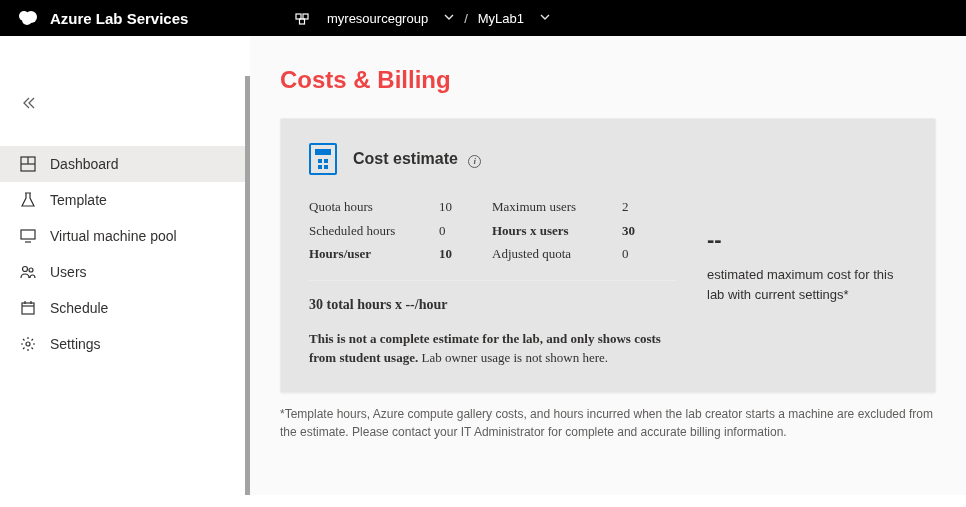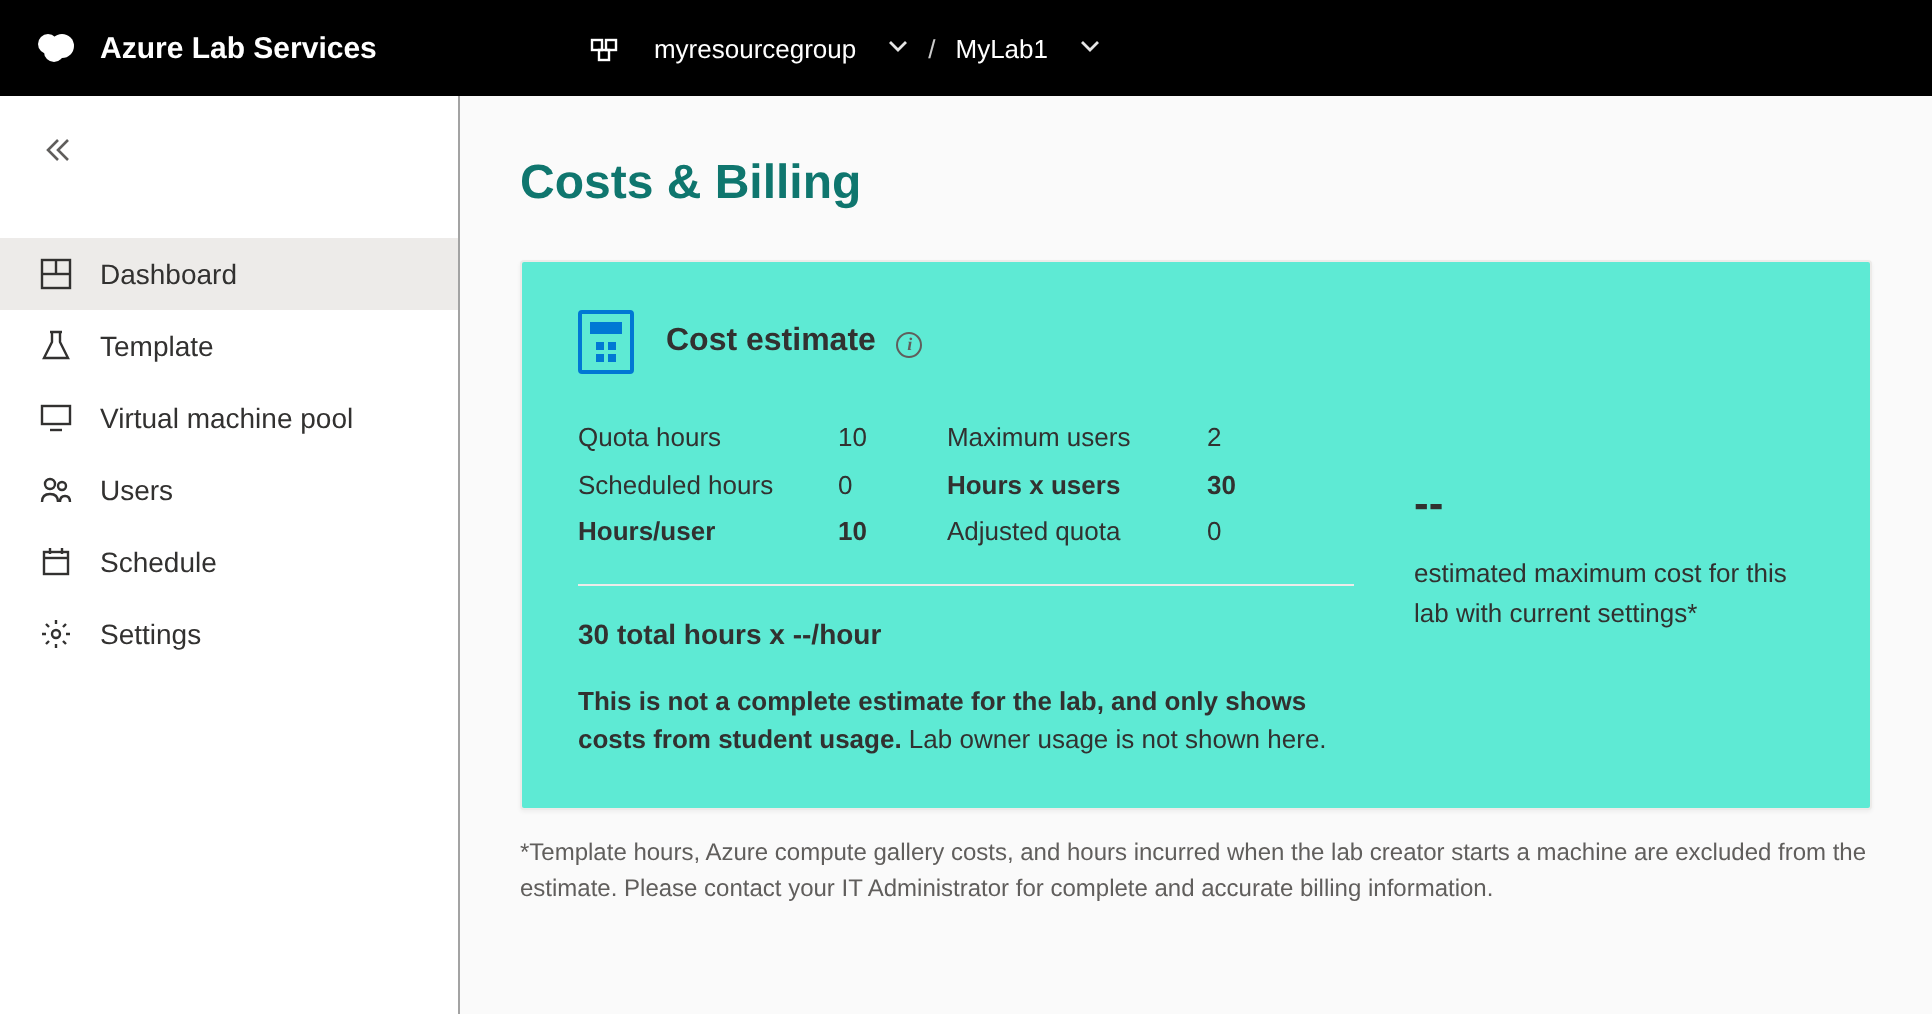--- a/index.html
+++ b/index.html
@@ -1,50 +1,50 @@
 <!DOCTYPE html>
 <html><head>
   <meta charset="utf-8">
   <style>
     * { margin: 0; padding: 0; box-sizing: border-box; }
     body { font-family: "Segoe UI", -apple-system, sans-serif; font-size: 13px; color: #323130; background: #fff; width: 966px; height: 507px; overflow: hidden; }
     
-    .top-bar { height: 48px; background: #000; color: #fff; display: flex; align-items: center; padding: 0 16px; }
+    .top-bar { height: 36px; background: #000; color: #fff; display: flex; align-items: center; padding: 0 16px; }
     .logo-section { display: flex; align-items: center; gap: 10px; }
     .logo-icon { width: 24px; height: 24px; }
     .logo-text { font-size: 15px; font-weight: 600; }
     .breadcrumb { display: flex; align-items: center; gap: 10px; margin-left: auto; margin-right: 400px; }
     .breadcrumb-link { display: flex; align-items: center; gap: 16px; cursor: pointer; }
     .rg-icon { width: 16px; height: 16px; }
     .chevron { font-size: 10px; opacity: 0.9; }
     .breadcrumb-sep { opacity: 0.8; }
     
     .main-area { display: flex; height: calc(100% - 48px); }
     
-    .sidebar { width: 230px; border-right: 1px solid #a3a3a3; padding-top: 8px; position: relative; }
+    .sidebar { width: 250px; border-right: 5px solid #a3a3a3; padding-top: 8px; position: relative; margin-top: 40px; }
     .collapse-btn { padding: 12px 20px; cursor: pointer; font-size: 16px; color: #605e5c; }
     .sidebar-items { margin-top: 20px; }
     .sidebar-item { display: flex; align-items: center; gap: 14px; padding: 10px 20px; cursor: pointer; font-size: 14px; color: #323130; }
     .sidebar-item.active { background: #edebe9; font-weight: 400; }
     .sidebar-item .nav-icon { width: 16px; height: 16px; display: inline-flex; align-items: center; justify-content: center; flex-shrink: 0; }
     
     .content { flex: 1; padding: 30px 30px; background: #fafafa; }
-    .page-title { font-size: 24px; font-weight: 600; color: #0f766e; margin-bottom: 24px; }
-    
-    .card { background: #5eead4; border: 1px solid #edebe9; border-radius: 2px; padding: 24px 28px; box-shadow: 0 1px 2px rgba(0,0,0,0.05); }
+    .page-title { font-size: 24px; font-weight: 600; color: #ef4444; margin-bottom: 24px; }
+    
+    .card { background: #e5e5e5; border: 1px solid #edebe9; border-radius: 2px; padding: 24px 28px; box-shadow: 0 1px 2px rgba(0,0,0,0.05); }
     .card-header { display: flex; align-items: center; gap: 16px; margin-bottom: 22px; }
     .calc-icon { width: 28px; height: 32px; border: 2px solid #0078d4; border-radius: 2px; display: flex; flex-direction: column; align-items: center; justify-content: space-around; padding: 2px 0; }
     .calc-screen { width: 16px; height: 6px; background: #0078d4; }
     .calc-buttons { display: grid; grid-template-columns: 1fr 1fr; gap: 2px; }
     .calc-dot { width: 4px; height: 4px; background: #0078d4; }
     .card-title { font-size: 16px; font-weight: 600; }
     .info-icon { width: 13px; height: 13px; border: 1px solid #605e5c; border-radius: 50%; display: inline-flex; align-items: center; justify-content: center; font-size: 9px; font-style: italic; font-family: Georgia, serif; color: #605e5c; margin-left: 6px; line-height: 13px; }
     
     .card-body { display: flex; gap: 30px; }
-    .stats-section { flex: 1; }
+    .stats-section { flex: 1; font-family: Liberation Serif, serif; }
     .stats-grid { display: flex; gap: 40px; margin-bottom: 16px; }
     .stats-col { display: flex; flex-direction: column; gap: 4px; }
     .stat-row { display: flex; gap: 20px; font-size: 13px; line-height: 1.5; }
     .stat-label { min-width: 110px; }
     .stat-value { }
     .stat-bold { font-weight: 600; }
     .divider { border: none; border-top: 1px solid #edebe9; margin: 12px 0 16px; }
     .summary-line { font-size: 14px; font-weight: 600; margin-bottom: 16px; }
     .disclaimer { font-size: 13px; line-height: 1.5; }
     .disclaimer strong { font-weight: 600; }

